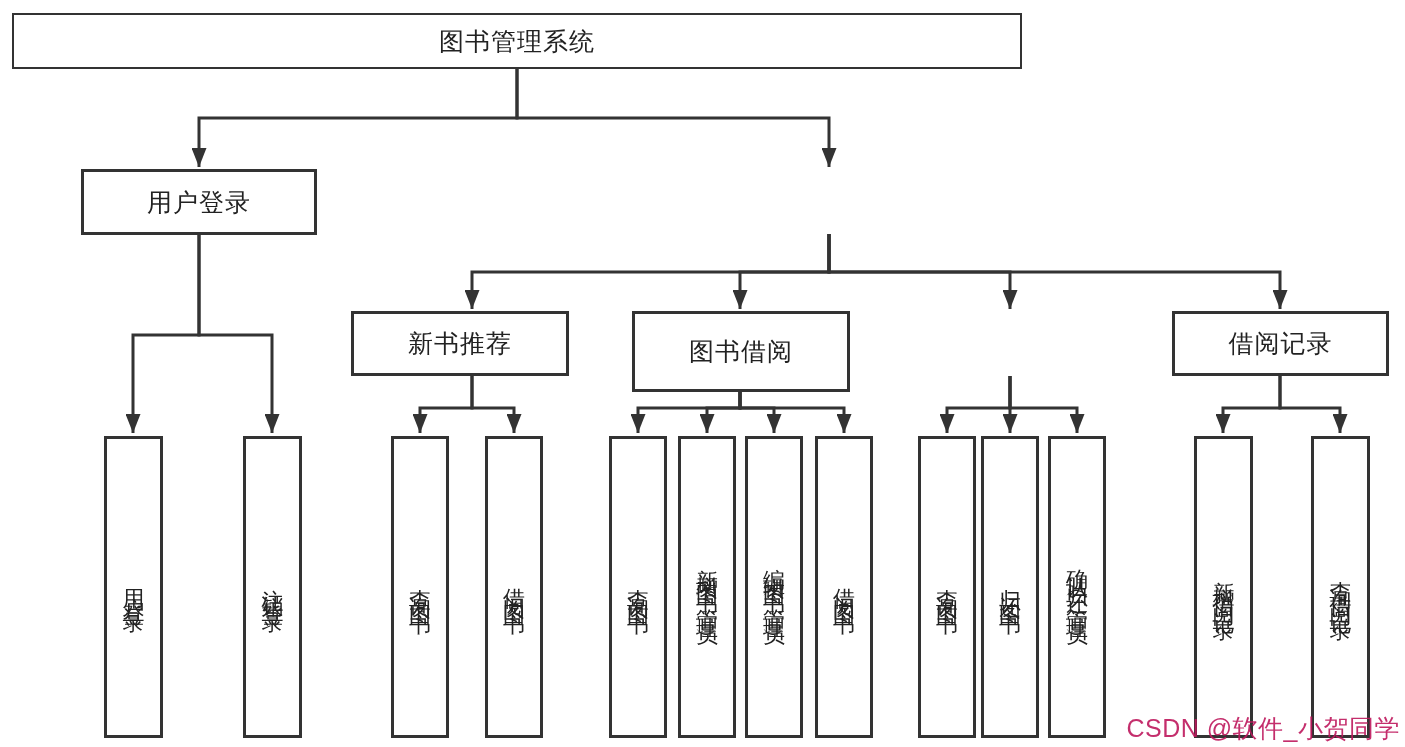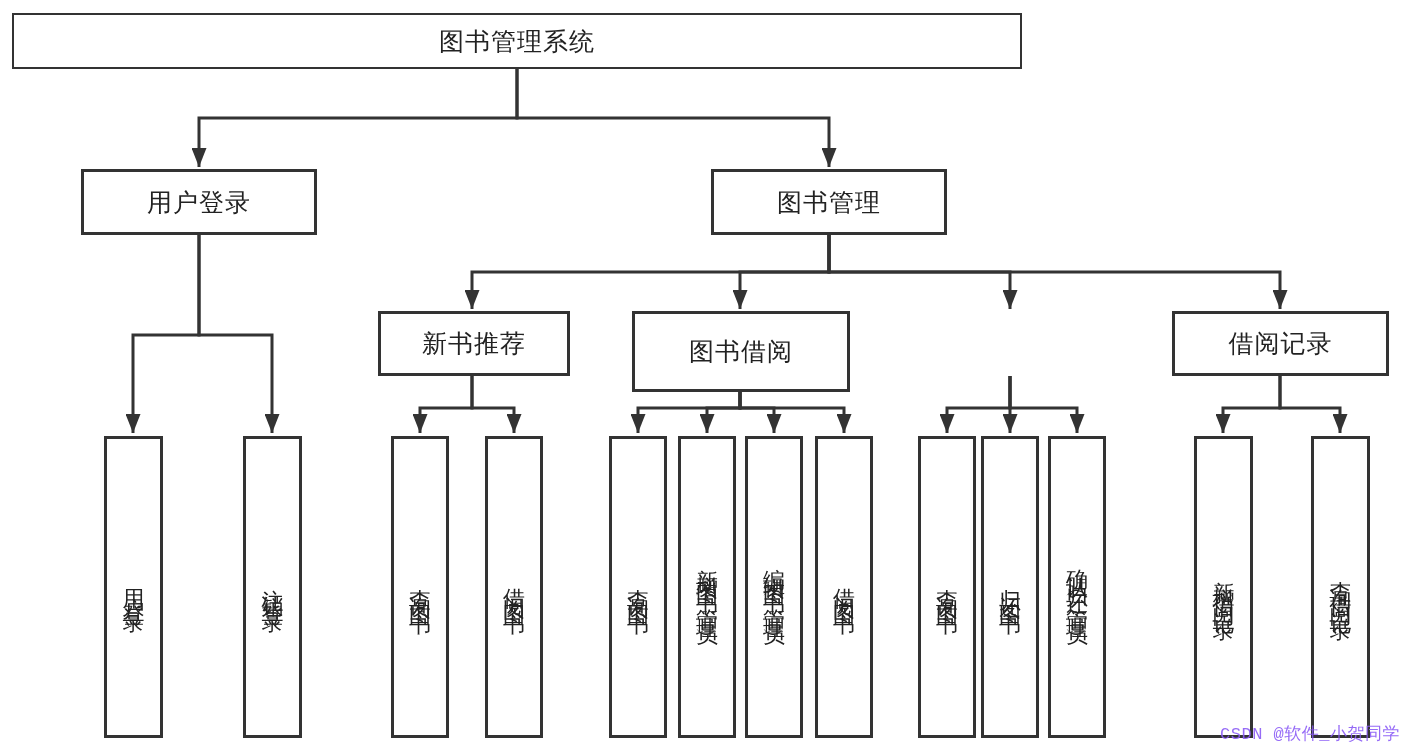--- a/index.html
+++ b/index.html
@@ -13,22 +13,22 @@
     box-sizing:border-box;display:flex;align-items:center;justify-content:center;
     z-index:2;
   }
   .node.root{border-width:2px;}
   .label.h{font-size:25px;letter-spacing:1px;white-space:nowrap;}
   .label.v{
     writing-mode:vertical-rl;text-orientation:mixed;
     font-size:22px;letter-spacing:8px;line-height:1;white-space:nowrap;
   }
   .watermark{
-    position:absolute;right:5px;bottom:2px;font-size:17px;letter-spacing:0.5px;
-    color:#8b5cf6;z-index:6;white-space:nowrap;opacity:0.9;font-family:Liberation Mono, monospace;
+    position:absolute;right:5px;bottom:2px;font-size:25px;letter-spacing:0.5px;
+    color:#be185d;z-index:6;white-space:nowrap;opacity:0.9;
   }
 </style>
 </head>
 <body>
 
 <div class="canvas">
 
   <svg class="wires" width="1405" height="747" viewBox="0 0 1405 747">
     <defs>
       <marker id="arrow" orient="auto" markerUnits="userSpaceOnUse" markerWidth="19" markerHeight="15" refX="19" refY="7.5" viewBox="0 0 19 15">
@@ -72,25 +72,22 @@
     </g>
   </svg>
 
   <div class="node root" style="left:12px;top:13px;width:1010px;height:56px">
     <span class="label h">图书管理系统</span>
   </div>
 
   <div class="node" style="left:81px;top:169px;width:236px;height:66px">
     <span class="label h">用户登录</span>
   </div>
-  <div class="node" style="left:711px;top:169px;width:236px;height:66px">
-    <span class="label h">图书管理</span>
-  </div>
 
-  <div class="node" style="left:378px;top:311px;width:192px;height:65px">
+  <div class="node" style="left:351px;top:311px;width:218px;height:65px">
     <span class="label h">新书推荐</span>
   </div>
   <div class="node" style="left:632px;top:311px;width:218px;height:81px">
     <span class="label h">图书借阅</span>
   </div>
   <div class="node" style="left:1172px;top:311px;width:217px;height:65px">
     <span class="label h">借阅记录</span>
   </div>
 
   <div class="node" style="left:104px;top:436px;width:59px;height:302px">

